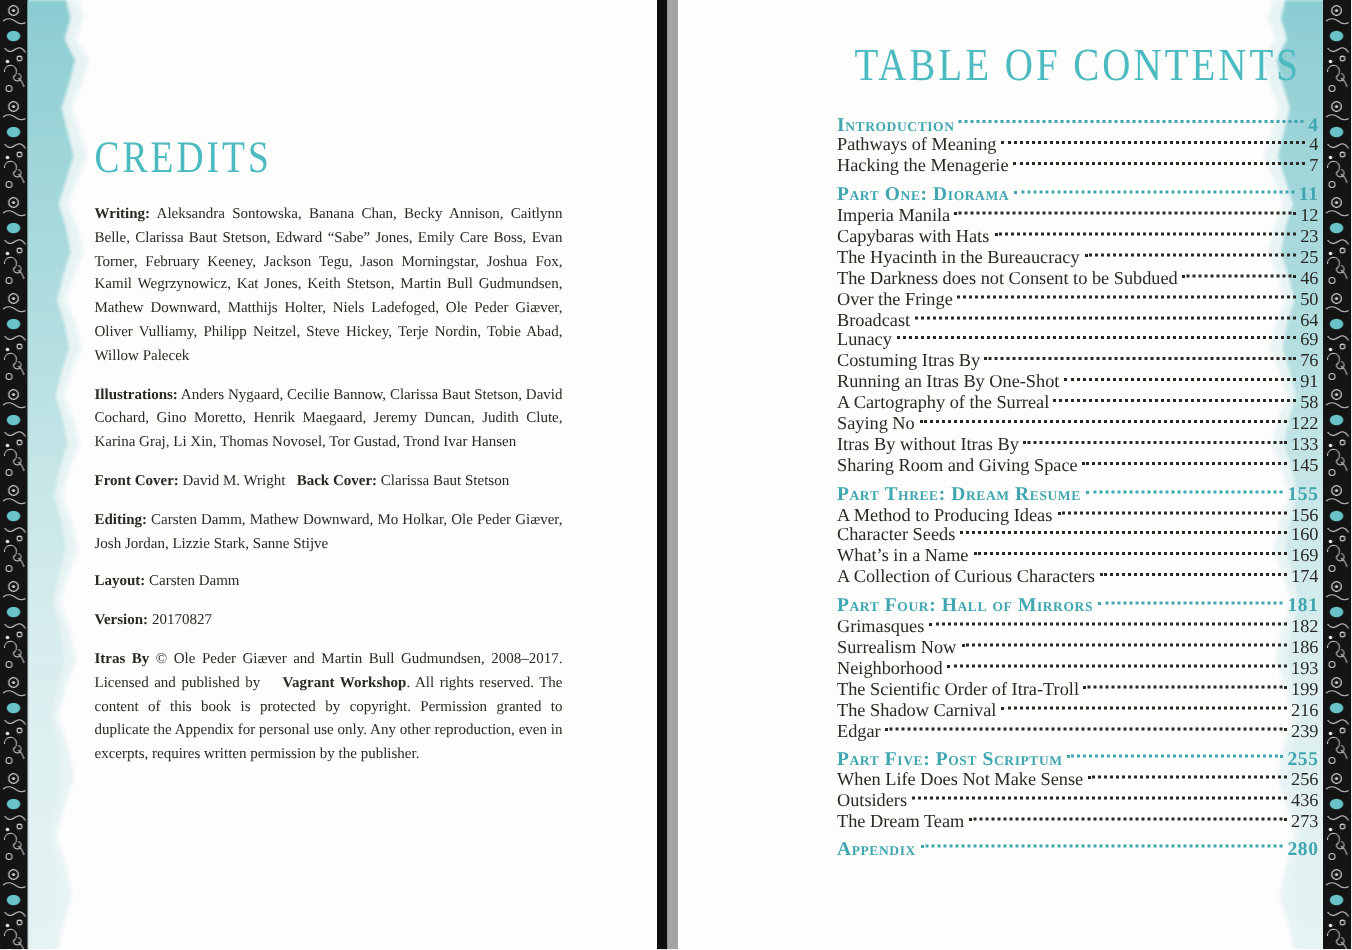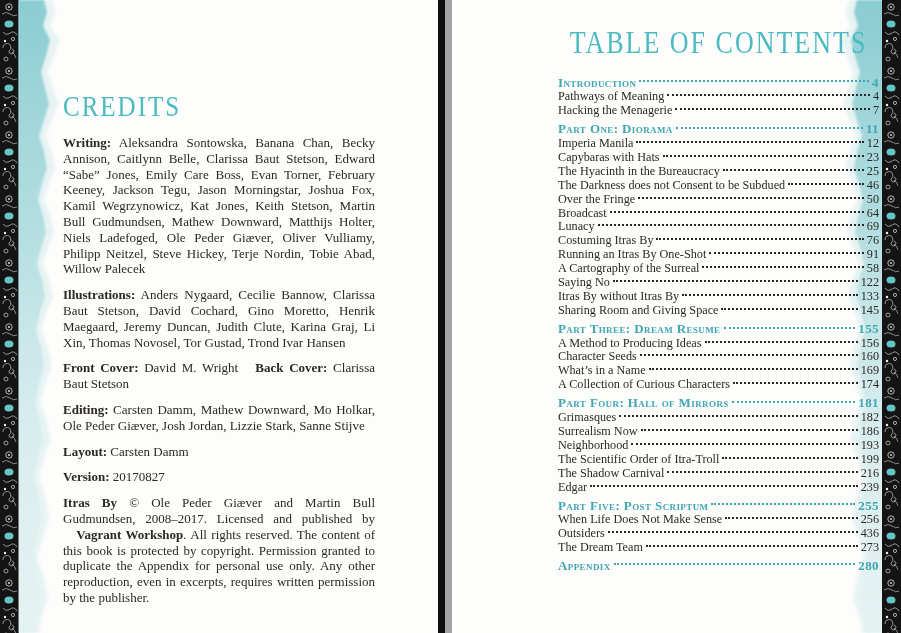--- a/index.html
+++ b/index.html
@@ -19,21 +19,21 @@
   
   .spine-black { position:absolute; left:438px; top:0; width:7px; height:633px; background:#0e0e0e; }
   .spine-gray  { position:absolute; left:445px; top:0; width:7px; height:633px; background:#a3a3a3; }
   
   .credits-col { position:absolute; left:63px; top:95px; width:312px; }
   .credits-title {
     font-size:25px; font-weight:normal; color:#4bbac1; letter-spacing:2px;
     transform:scaleY(1.2); transform-origin:left bottom; margin:0 0 12px 0;
   }
   .cred-sec {
-    margin:4px 0 10px 0; text-align:justify; font-size:13px; line-height:15.8px;
+    margin:4px 0 10px 0; text-align:justify; font-size:10px; line-height:15.8px;
     color:#2c2823;
   }
   .cred-sec b { font-weight:bold; }
   .seg-gap { white-space:pre; }
   
   .toc-col { position:absolute; left:517px; top:26px; width:321px;margin-left:41px; }
   .toc-title {
     text-align:center; font-weight:normal; font-size:26px; color:#4bbac1;
     letter-spacing:2px; transform:scaleY(1.18); transform-origin:center top;
     margin:0 0 20px 0;

